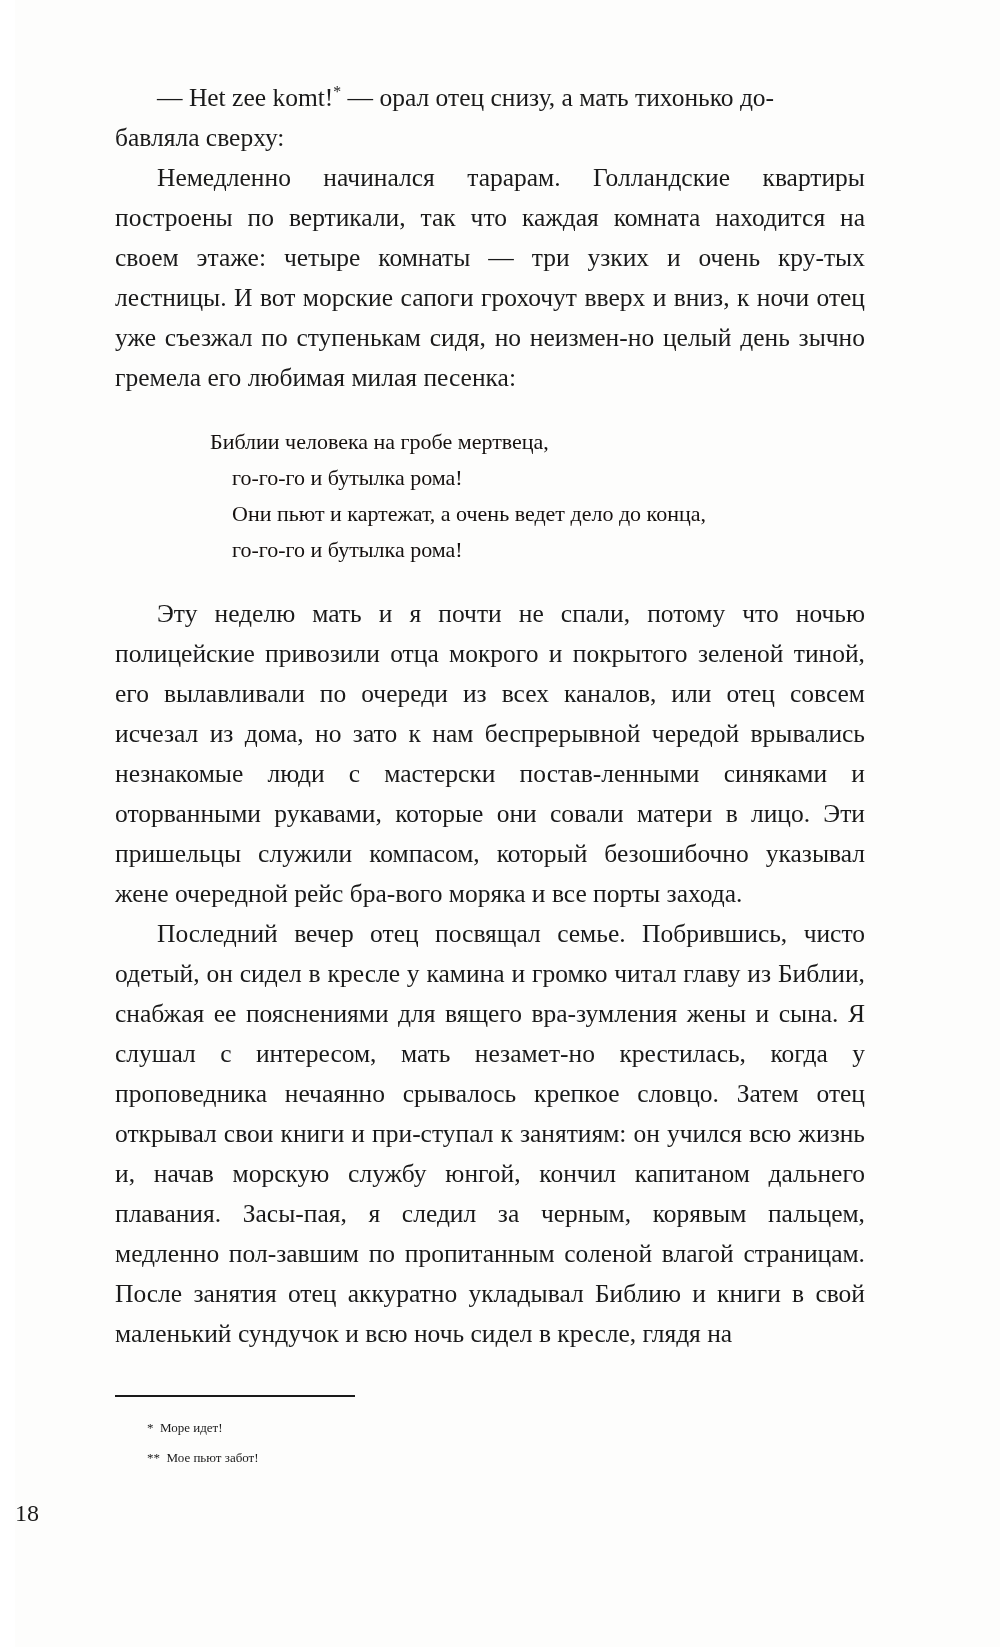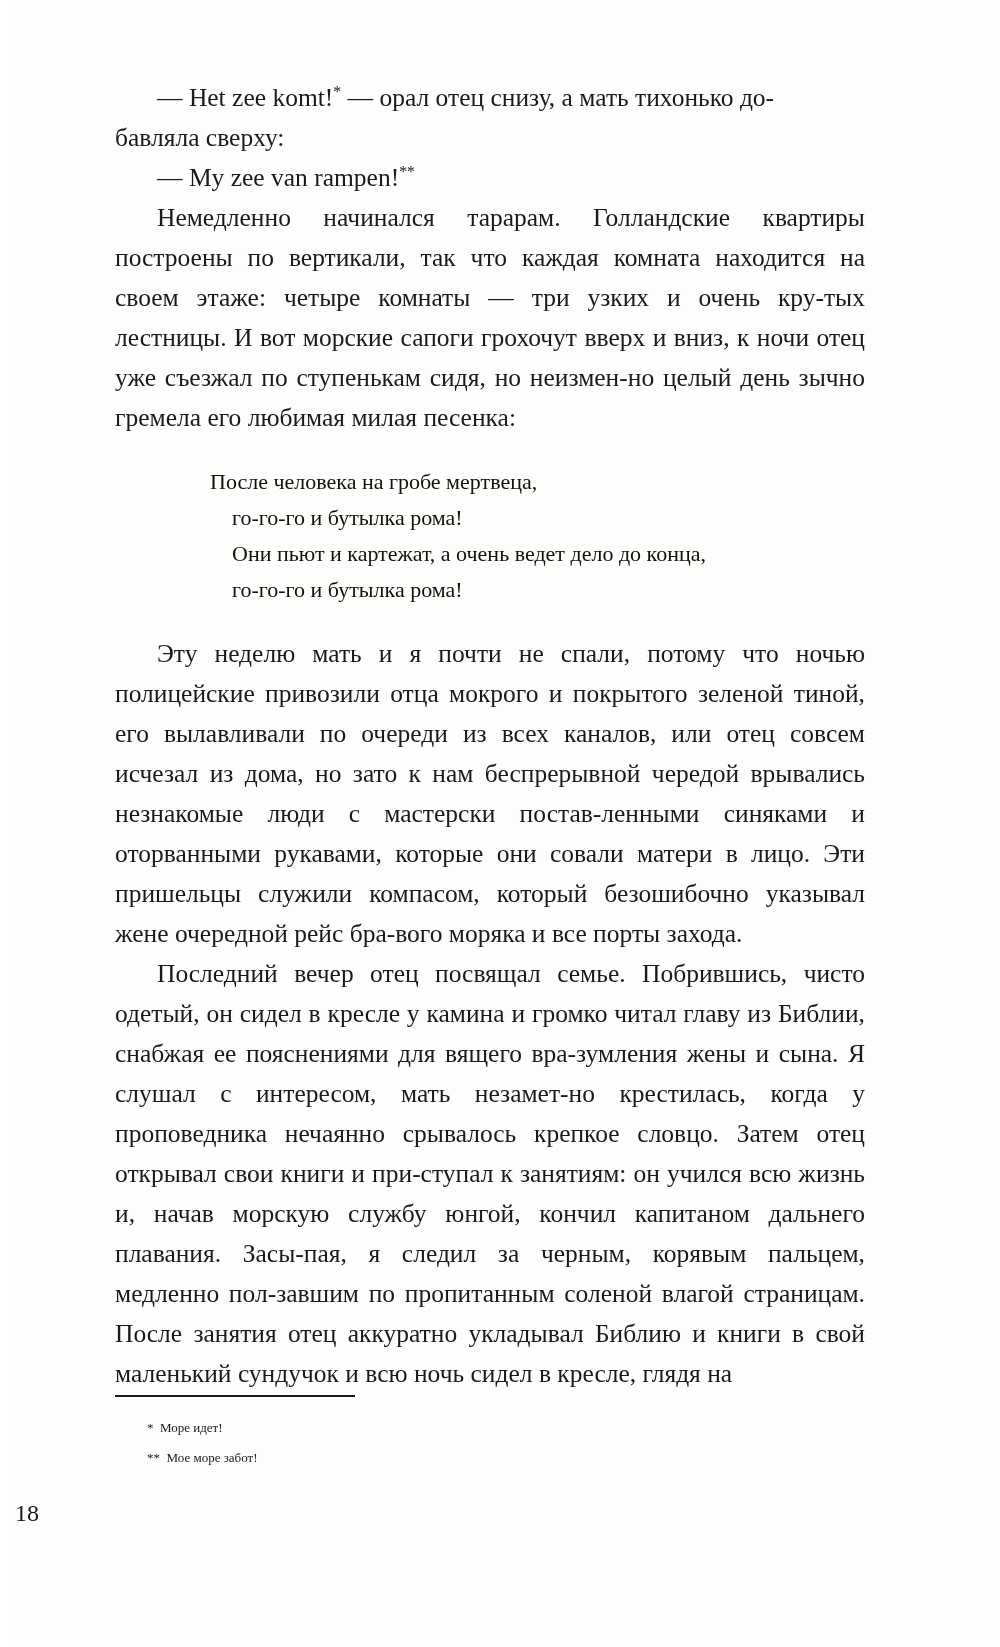--- a/index.html
+++ b/index.html
@@ -92,40 +92,39 @@
 </style>
 </head>
 <body>
 
 <div class="page">
 
   <div class="content">
 
     <p class="body-par indent"><span class="dash">—</span> <span class="latin">Het zee komt!</span><sup class="fn">*</sup> <span class="dash">—</span> орал отец снизу, а мать тихонько до-<br>бавляла сверху:</p>
 
-    <p class="body-par indent"><span class="dash">—</span> <span class="latin">My zee van rampen!</span><sup class="fn">**</sup></p>
 
     <p class="body-par indent">Немедленно начинался тарарам. Голландские квартиры построены по вертикали, так что каждая комната находится на своем этаже: четыре комнаты <span class="dash">—</span> три узких и очень кру-тых лестницы. И вот морские сапоги грохочут вверх и вниз, к ночи отец уже съезжал по ступенькам сидя, но неизмен-но целый день зычно гремела его любимая милая песенка:</p>
 
     <div class="verse">
-      <div class="verse-line">После человека на гробе мертвеца,</div>
+      <div class="verse-line">Библии человека на гробе мертвеца,</div>
       <div class="verse-line ind">го-го-го и бутылка рома!</div>
       <div class="verse-line ind">Они пьют и картежат, а очень ведет дело до конца,</div>
       <div class="verse-line ind">го-го-го и бутылка рома!</div>
     </div>
 
     <div class="gap-after-verse"></div>
 
     <p class="body-par indent">Эту неделю мать и я почти не спали, потому что ночью полицейские привозили отца мокрого и покрытого зеленой тиной, его вылавливали по очереди из всех каналов, или отец совсем исчезал из дома, но зато к нам беспрерывной чередой врывались незнакомые люди с мастерски постав-ленными синяками и оторванными рукавами, которые они совали матери в лицо. Эти пришельцы служили компасом, который безошибочно указывал жене очередной рейс бра-вого моряка и все порты захода.</p>
 
     <p class="body-par indent">Последний вечер отец посвящал семье. Побрившись, чисто одетый, он сидел в кресле у камина и громко читал главу из Библии, снабжая ее пояснениями для вящего вра-зумления жены и сына. Я слушал с интересом, мать незамет-но крестилась, когда у проповедника нечаянно срывалось крепкое словцо. Затем отец открывал свои книги и при-ступал к занятиям: он учился всю жизнь и, начав морскую службу юнгой, кончил капитаном дальнего плавания. Засы-пая, я следил за черным, корявым пальцем, медленно пол-завшим по пропитанным соленой влагой страницам. После занятия отец аккуратно укладывал Библию и книги в свой маленький сундучок и всю ночь сидел в кресле, глядя на</p>
 
   </div>
 
   <div class="footnote-area">
     <div class="footnote-rule"></div>
     <div class="footnote">*  Море идет!</div>
-    <div class="footnote">**  Мое море забот!</div>
+    <div class="footnote">**  Мое пьют забот!</div>
   </div>
 
   <div class="page-number">18</div>
 
 </div>
 
 </body></html>

